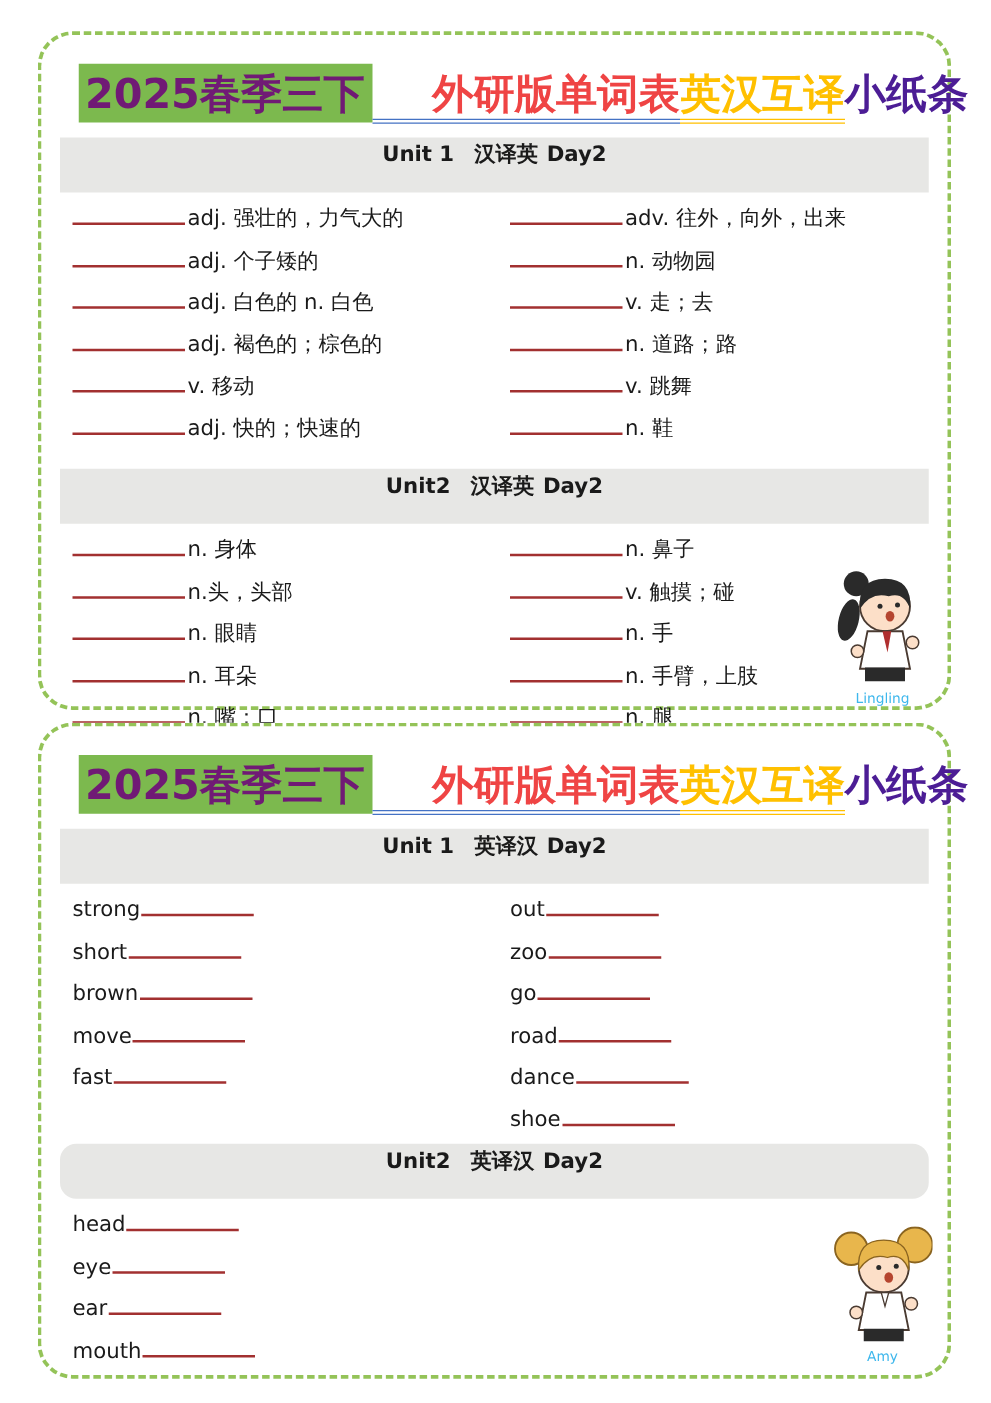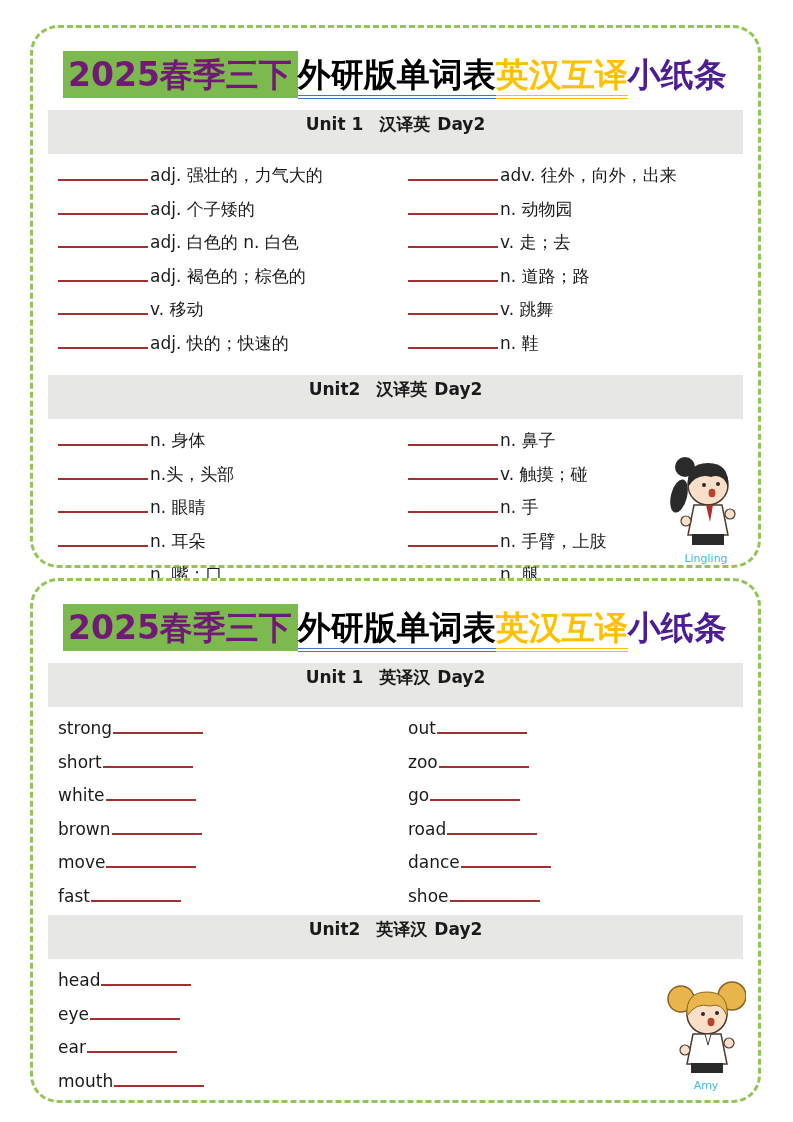--- a/index.html
+++ b/index.html
@@ -13,29 +13,29 @@
     border:3px dashed #94c358; border-radius:28px; background:#fff;
   }
   #panel-top { top:25px; height:543px; }
   #panel-bottom { top:578px; height:525px; }
 
   .title {
     margin:26px 0 0 30px; font-size:33px; font-weight:bold;
     line-height:1.25; white-space:nowrap; letter-spacing:0;
   }
   .t-green  { background:#7cb94e; color:#701a75; padding:4px 6px 4px 5px; }
-  .t-blue   { color:#000000; border-bottom:4px double #4472c4; padding-bottom:1px; }
+  .t-blue   { color:#ef4444; border-bottom:4px double #4472c4; padding-bottom:1px;padding-left:48px; }
   .t-yellow { color:#ffc000; border-bottom:4px double #ffc000; padding-bottom:1px; }
   .t-black  { color:#4c1d95; }
 
   .sec-header {
     margin:15px 15px 0 15px; background:#e7e7e5; text-align:center;
     font-weight:bold; font-size:17px; height:44px; line-height:28px;
   }
-  .sec-header.tight { margin-top:2px; }
+  .sec-header.tight { margin-top:2px;border-radius:13px; }
   .hdr-unit { margin-right:16px; }
   .hdr-mode { margin-right:7px; }
 
   .cols { display:flex; padding:5px 0 0 25px; }
   .col  { width:353px; }
   .row  { height:33.5px; line-height:33.5px; white-space:nowrap; font-size:17px; }
   .blank {
     display:inline-block; width:90px; height:18px;
     border-bottom:2px solid #a23030; vertical-align:baseline;
   }
@@ -126,21 +126,20 @@
   </div>
 
   <div class="sec-header">
     <span class="hdr-unit">Unit 1</span><span class="hdr-mode">英译汉</span><span class="hdr-day">Day2</span>
   </div>
 
   <div class="cols">
     <div class="col">
       <div class="row"><span class="word">strong</span><span class="blank"></span></div>
       <div class="row"><span class="word">short</span><span class="blank"></span></div>
-      <div class="row"><span class="word">white</span><span class="blank"></span></div>
       <div class="row"><span class="word">brown</span><span class="blank"></span></div>
       <div class="row"><span class="word">move</span><span class="blank"></span></div>
       <div class="row"><span class="word">fast</span><span class="blank"></span></div>
     </div>
     <div class="col">
       <div class="row"><span class="word">out</span><span class="blank"></span></div>
       <div class="row"><span class="word">zoo</span><span class="blank"></span></div>
       <div class="row"><span class="word">go</span><span class="blank"></span></div>
       <div class="row"><span class="word">road</span><span class="blank"></span></div>
       <div class="row"><span class="word">dance</span><span class="blank"></span></div>

